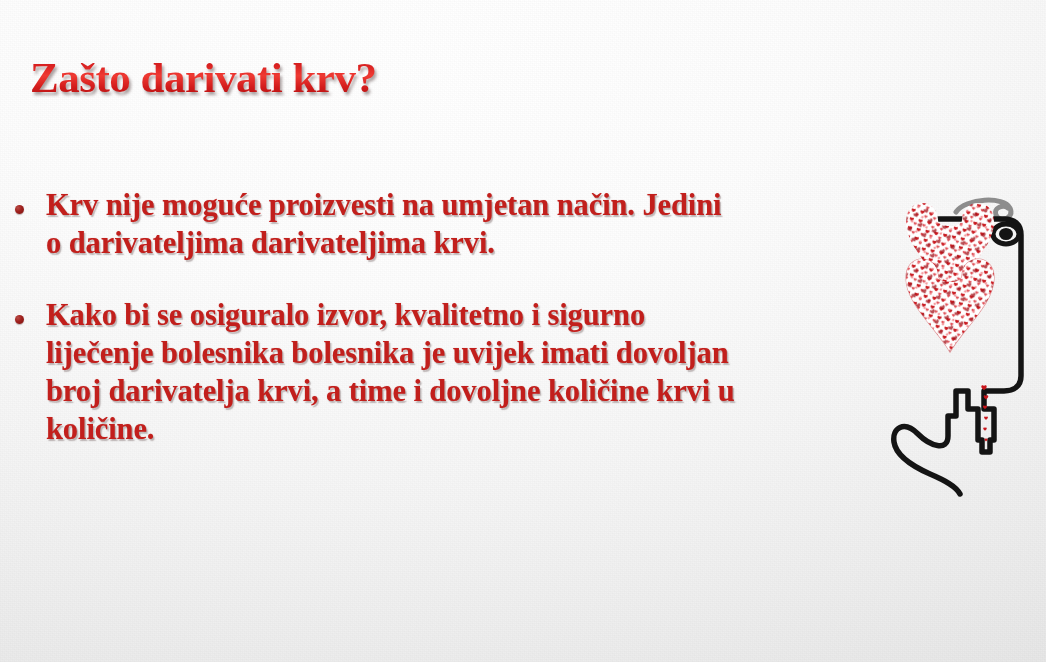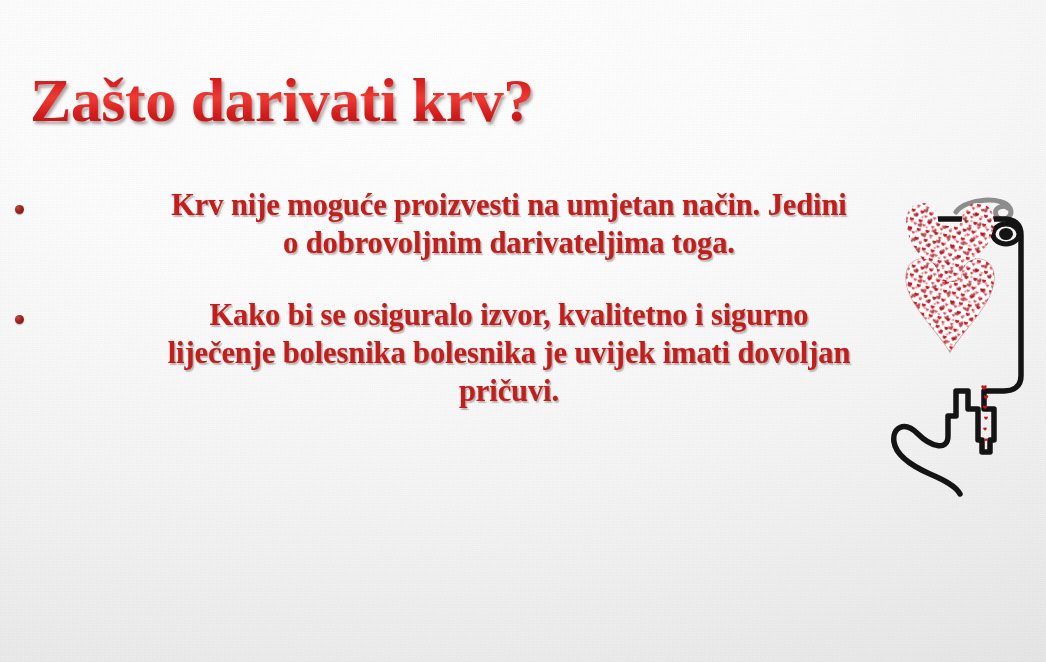--- a/index.html
+++ b/index.html
@@ -36,21 +36,21 @@
     mix-blend-mode: multiply;
   }
 
   
   #title {
     position: absolute;
     left: 30px;
     top: 26px;
     font-family: "Liberation Serif", serif;
     font-weight: bold;
-    font-size: 62px;
+    font-size: 43px;
     line-height: 1.05;
     letter-spacing: -0.5px;
     color: #d41f1f;
     background: linear-gradient(180deg,
         #c01515 0%, #d82020 22%, #ef3a33 46%, #d21b1b 72%, #a81111 100%);
     -webkit-background-clip: text;
     background-clip: text;
     -webkit-text-fill-color: transparent;
     filter:
       drop-shadow(2px 3px 1.5px rgba(90,70,70,.50))
@@ -89,21 +89,20 @@
     flex: 1 1 auto;
     font-family: "Liberation Serif", serif;
     font-weight: bold;
     font-size: 30.5px;
     line-height: 38px;
     color: #c21f1c;
     text-shadow:
       1.5px 2px 1.2px rgba(110,90,90,.42),
       0 0 1px rgba(180,40,35,.35);
     letter-spacing: -0.1px;
-    text-align: center;
   }
   .bullet-text .ln { display: block; white-space: nowrap; }
 
   
   #illustration {
     position: absolute;
     right: -2px;
     top: 190px;
     width: 170px;
     height: 310px;
@@ -121,32 +120,33 @@
   <h1 id="title">Zašto darivati krv?</h1>
 
   <div id="body">
 
     <div class="bullet-row">
       <div class="bullet-marker">
         <span class="bullet-dot"></span>
       </div>
       <div class="bullet-text">
         <span class="ln">Krv nije moguće proizvesti na umjetan način. Jedini</span>
-        <span class="ln">o dobrovoljnim darivateljima toga.</span>
+        <span class="ln">o darivateljima darivateljima krvi.</span>
       </div>
     </div>
 
     <div class="bullet-row" style="margin-top:34px">
       <div class="bullet-marker">
         <span class="bullet-dot"></span>
       </div>
       <div class="bullet-text">
         <span class="ln">Kako bi se osiguralo izvor, kvalitetno i sigurno</span>
         <span class="ln">liječenje bolesnika bolesnika je uvijek imati dovoljan</span>
-        <span class="ln">pričuvi.</span>
+        <span class="ln">broj darivatelja krvi, a time i dovoljne količine krvi u</span>
+        <span class="ln">količine.</span>
       </div>
     </div>
 
   </div>
 
   <div id="illustration">
     <svg width="170" height="310" viewBox="0 0 170 310" xmlns="http://www.w3.org/2000/svg">
       <defs>
         <pattern id="heartfill" width="9" height="9" patternUnits="userSpaceOnUse" patternTransform="rotate(12)">
           <rect width="9" height="9" fill="#ffffff"></rect>

